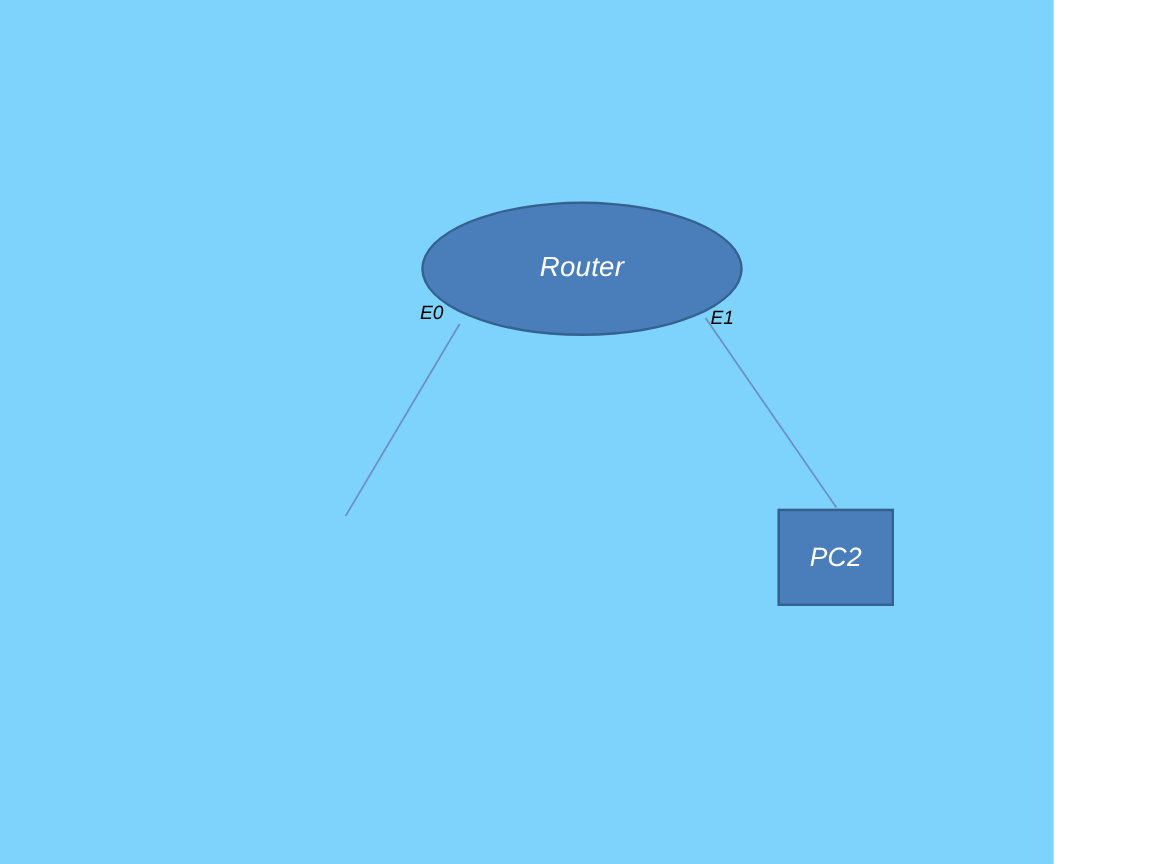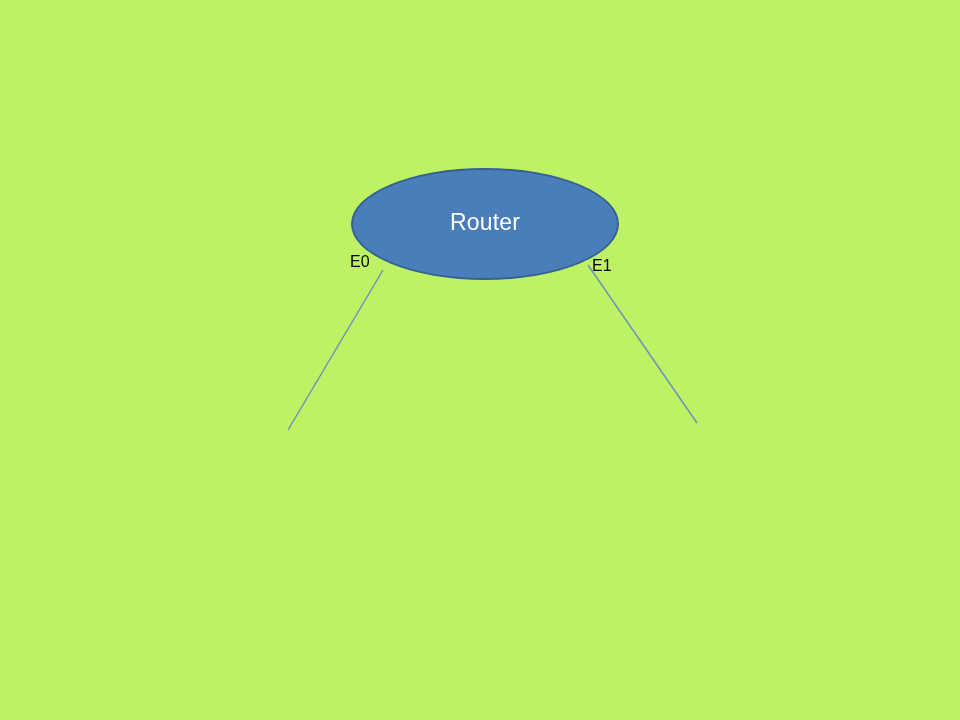--- a/index.html
+++ b/index.html
@@ -2,25 +2,26 @@
 <html><head>
 <meta charset="utf-8">
 <style>
   html, body {
     margin: 0;
     padding: 0;
     background: #ffffff;
   }
   #canvas {
     position: relative;
-    width: 960px;
+    width: 878px;
     height: 720px;
-    background: #bef264;
+    background: #7dd3fc;
     overflow: hidden;
     font-family: "Liberation Sans", sans-serif;
+    font-style: italic;
   }
   #links {
     position: absolute;
     left: 0;
     top: 0;
     width: 960px;
     height: 720px;
   }
   .node {
     position: absolute;
@@ -91,18 +92,21 @@
   <svg id="links" viewBox="0 0 960 720" xmlns="http://www.w3.org/2000/svg">
     <line x1="383" y1="270" x2="288" y2="430" stroke="#6a8fc0" stroke-width="1.4"></line>
     <line x1="588" y1="265" x2="697" y2="423" stroke="#6a8fc0" stroke-width="1.4"></line>
   </svg>
 
   <div class="node" id="router-node">
     <span class="node-label">Router</span>
   </div>
 
 
+  <div class="node" id="pc2-node">
+    <span class="node-label">PC2</span>
+  </div>
 
   <div class="edge-label" id="edge-label-e0">E0</div>
 
   <div class="edge-label" id="edge-label-e1">E1</div>
 
 </div>
 
 </body></html>

